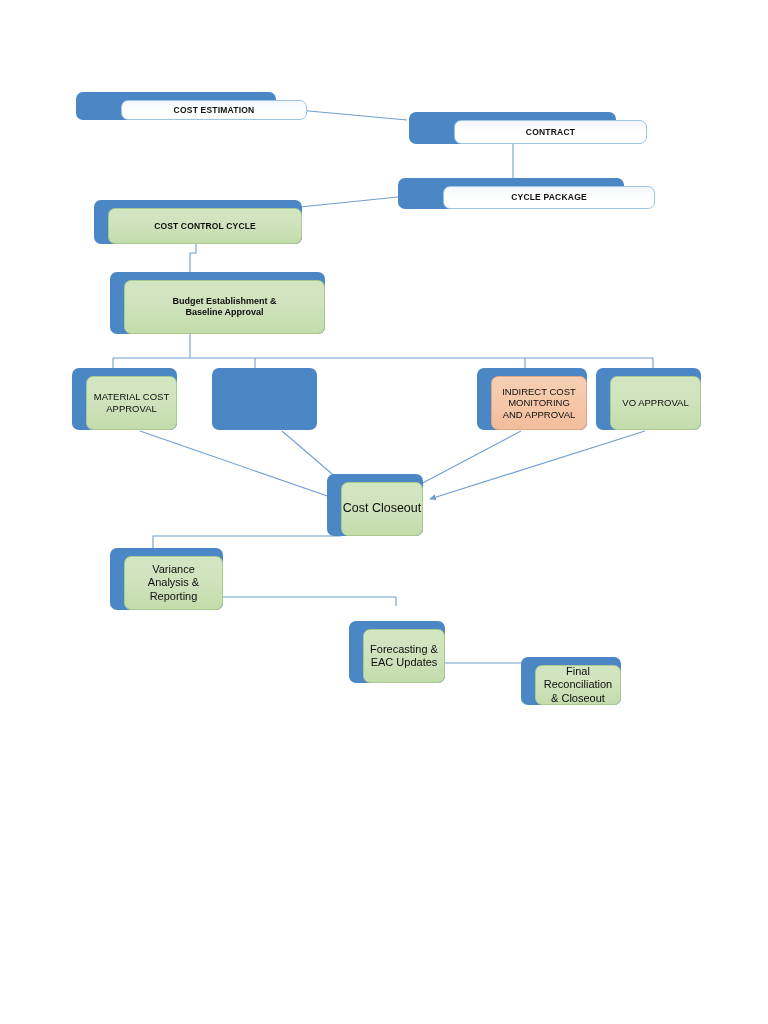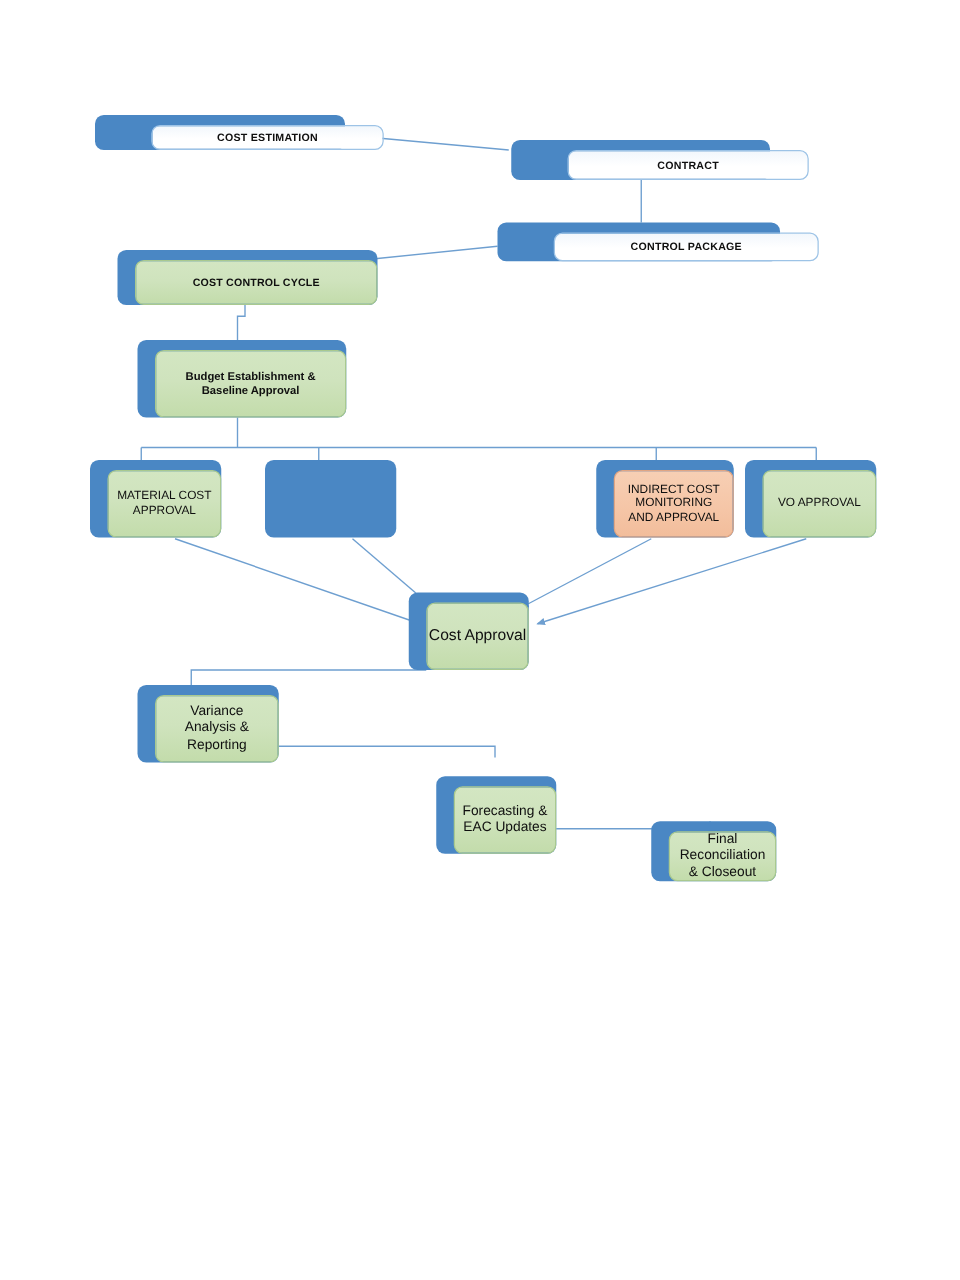--- a/index.html
+++ b/index.html
@@ -135,48 +135,48 @@
       <div class="node white" style="left: 76px; top: 92px; width: 200px; height: 28px;">
         <div class="plate"></div>
         <div class="face cap-small">COST ESTIMATION</div>
       </div>
       <div class="node white" style="left: 409px; top: 112px; width: 207px; height: 32px;">
         <div class="plate"></div>
         <div class="face cap-small">CONTRACT</div>
       </div>
       <div class="node white" style="left: 398px; top: 178px; width: 226px; height: 31px;">
         <div class="plate"></div>
-        <div class="face cap-small">CONTROL PACKAGE</div>
+        <div class="face cap-small">CYCLE PACKAGE</div>
       </div>
       <div class="node green" style="left: 94px; top: 200px; width: 208px; height: 44px;">
         <div class="plate"></div>
         <div class="face cap-small">COST CONTROL CYCLE</div>
       </div>
-      <div class="node green" style="left: 110px; top: 272px; width: 167px; height: 62px;">
+      <div class="node green" style="left: 110px; top: 272px; width: 167px; height: 62px; padding-left: 48px;">
         <div class="plate"></div>
         <div class="face lbl-bold">Budget Establishment &amp;<br>Baseline Approval</div>
       </div>
       <div class="node green" style="left: 72px; top: 368px; width: 105px; height: 62px;">
         <div class="plate"></div>
         <div class="face cap-med">MATERIAL COST<br>APPROVAL</div>
       </div>
       <div class="node green" style="left: 212px; top: 368px; width: 105px; height: 62px;">
         <div class="plate"></div>
       </div>
       <div class="node peach" style="left: 477px; top: 368px; width: 110px; height: 62px;">
         <div class="plate"></div>
         <div class="face cap-med">INDIRECT COST<br>MONITORING<br>AND  APPROVAL</div>
       </div>
       <div class="node green" style="left: 596px; top: 368px; width: 105px; height: 62px;">
         <div class="plate"></div>
         <div class="face cap-med">VO APPROVAL</div>
       </div>
       <div class="node green" style="left: 327px; top: 474px; width: 96px; height: 62px;">
         <div class="plate"></div>
-        <div class="face lbl-big">Cost Approval</div>
+        <div class="face lbl-big">Cost Closeout</div>
       </div>
       <div class="node green" style="left: 110px; top: 548px; width: 113px; height: 62px;">
         <div class="plate"></div>
         <div class="face lbl-reg">Variance<br>Analysis &amp;<br>Reporting</div>
       </div>
       <div class="node green" style="left: 349px; top: 606px; width: 96px; height: 62px; margin-top: 15px;">
         <div class="plate"></div>
         <div class="face lbl-reg">Forecasting &amp;<br>EAC Updates</div>
       </div>
       <div class="node green" style="left: 521px; top: 657px; width: 100px; height: 48px;">

